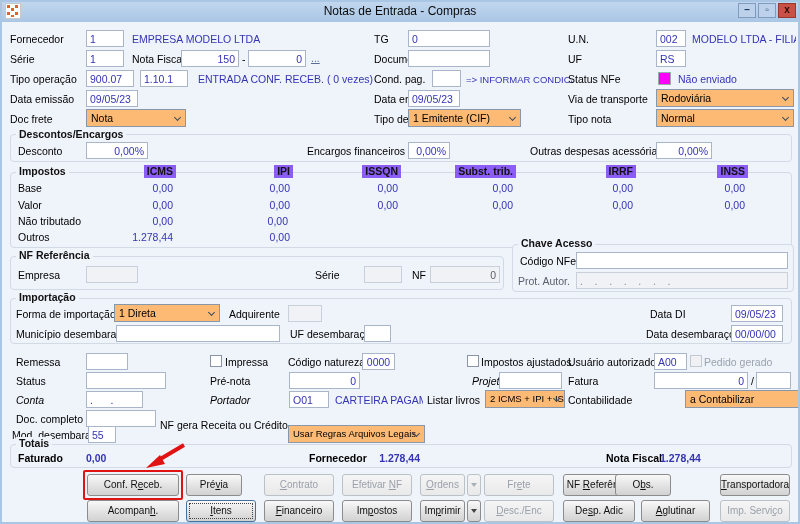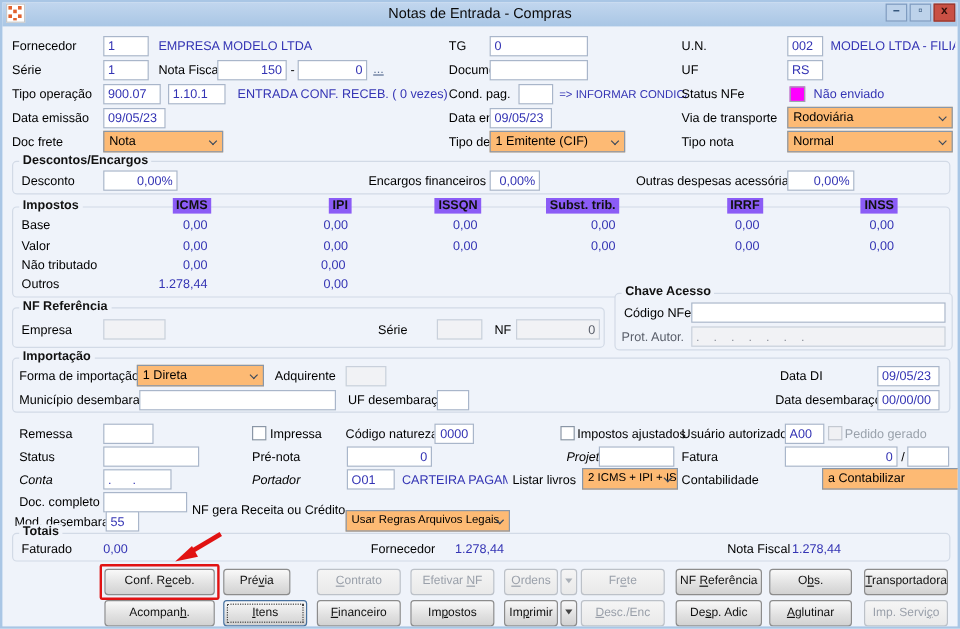--- a/index.html
+++ b/index.html
@@ -10,21 +10,21 @@
   .titlebar { position:absolute; left:-2px; top:-2px; width:800px; height:22px;
               background:linear-gradient(#c4d8ef,#a9c6e5); }
   .title { position:absolute; left:0; right:0; top:4px; text-align:center; font-size:12px; color:#0a0a0a; }
   .app-icon { position:absolute; left:5px; top:3px; width:16px; height:16px; background:#fff; border:1px solid #c8c8c8; }
   .winbtn { position:absolute; top:3px; width:18px; height:15px; border:1px solid #7f9cc0;
             background:#bdd2ea; text-align:center; line-height:12px; font-weight:bold; color:#12365f; font-size:10px; }
   .winbtn.close { background:#c95044; border-color:#97382e; color:#2d0d08; }
   .lbl { position:absolute; white-space:nowrap; line-height:13px; color:#000; }
   .it { font-style:italic; }
   .dim { color:#9aa2ac; }
-  .bold { font-weight:normal; }
+  .bold { font-weight:bold; }
   .inp { position:absolute; height:17px; border:1px solid #a9b6ca; background:#fff;
          color:#3434b4; font:inherit; padding:0 3px; }
   .inp.ra { text-align:right; } .inp.ctr { text-align:center; }
   .inp.dis { background:#f1f2f5; border-color:#c9d0db; color:#5a5f6a; }
   .val { position:absolute; color:#3434b4; white-space:nowrap; line-height:13px; }
   .clip { overflow:hidden; }
   .combo { position:absolute; height:18px; background:#fdba74; border:1px solid #8897a9;
            color:#000; padding:0 15px 0 4px; line-height:16px; white-space:nowrap; overflow:hidden; }
   .chev { position:absolute; right:5px; top:5px; width:5px; height:5px;
           border-right:1.5px solid #3c4a5c; border-bottom:1.5px solid #3c4a5c; transform:rotate(45deg); }
@@ -264,21 +264,21 @@
   <span class="val bold" style="left:658px;top:450px">1.278,44</span>
 
   <div class="btn" style="left:85px;top:472px;width:92px">Conf. R<u>e</u>ceb.</div>
   <div class="btn" style="left:184px;top:472px;width:56px">Pré<u>v</u>ia</div>
   <div class="btn disabled" style="left:262px;top:472px;width:70px"><u>C</u>ontrato</div>
   <div class="btn disabled" style="left:340px;top:472px;width:70px">Efetivar <u>N</u>F</div>
   <div class="btn disabled" style="left:418px;top:472px;width:45px"><u>O</u>rdens</div>
   <div class="btn disabled" style="left:465px;top:472px;width:14px;padding:0"><span class="tri"></span></div>
   <div class="btn disabled" style="left:482px;top:472px;width:70px">Fr<u>e</u>te</div>
   <div class="btn" style="left:561px;top:472px;width:72px">NF <u>R</u>eferência</div>
-  <div class="btn" style="left:639px;top:472px;width:69px">O<u>b</u>s.</div>
+  <div class="btn" style="left:613px;top:472px;width:56px">O<u>b</u>s.</div>
   <div class="btn" style="left:718px;top:472px;width:70px"><u>T</u>ransportadora</div>
 
   <div class="btn" style="left:85px;top:498px;width:92px">Acompan<u>h</u>.</div>
   <div class="btn focused" style="left:184px;top:498px;width:70px"><u>I</u>tens</div>
   <div class="btn" style="left:262px;top:498px;width:70px"><u>F</u>inanceiro</div>
   <div class="btn" style="left:340px;top:498px;width:70px">Im<u>p</u>ostos</div>
   <div class="btn" style="left:418px;top:498px;width:45px">Im<u>p</u>rimir</div>
   <div class="btn" style="left:465px;top:498px;width:14px;padding:0"><span class="tri"></span></div>
   <div class="btn disabled" style="left:482px;top:498px;width:70px"><u>D</u>esc./Enc</div>
   <div class="btn" style="left:561px;top:498px;width:72px">De<u>s</u>p. Adic</div>

